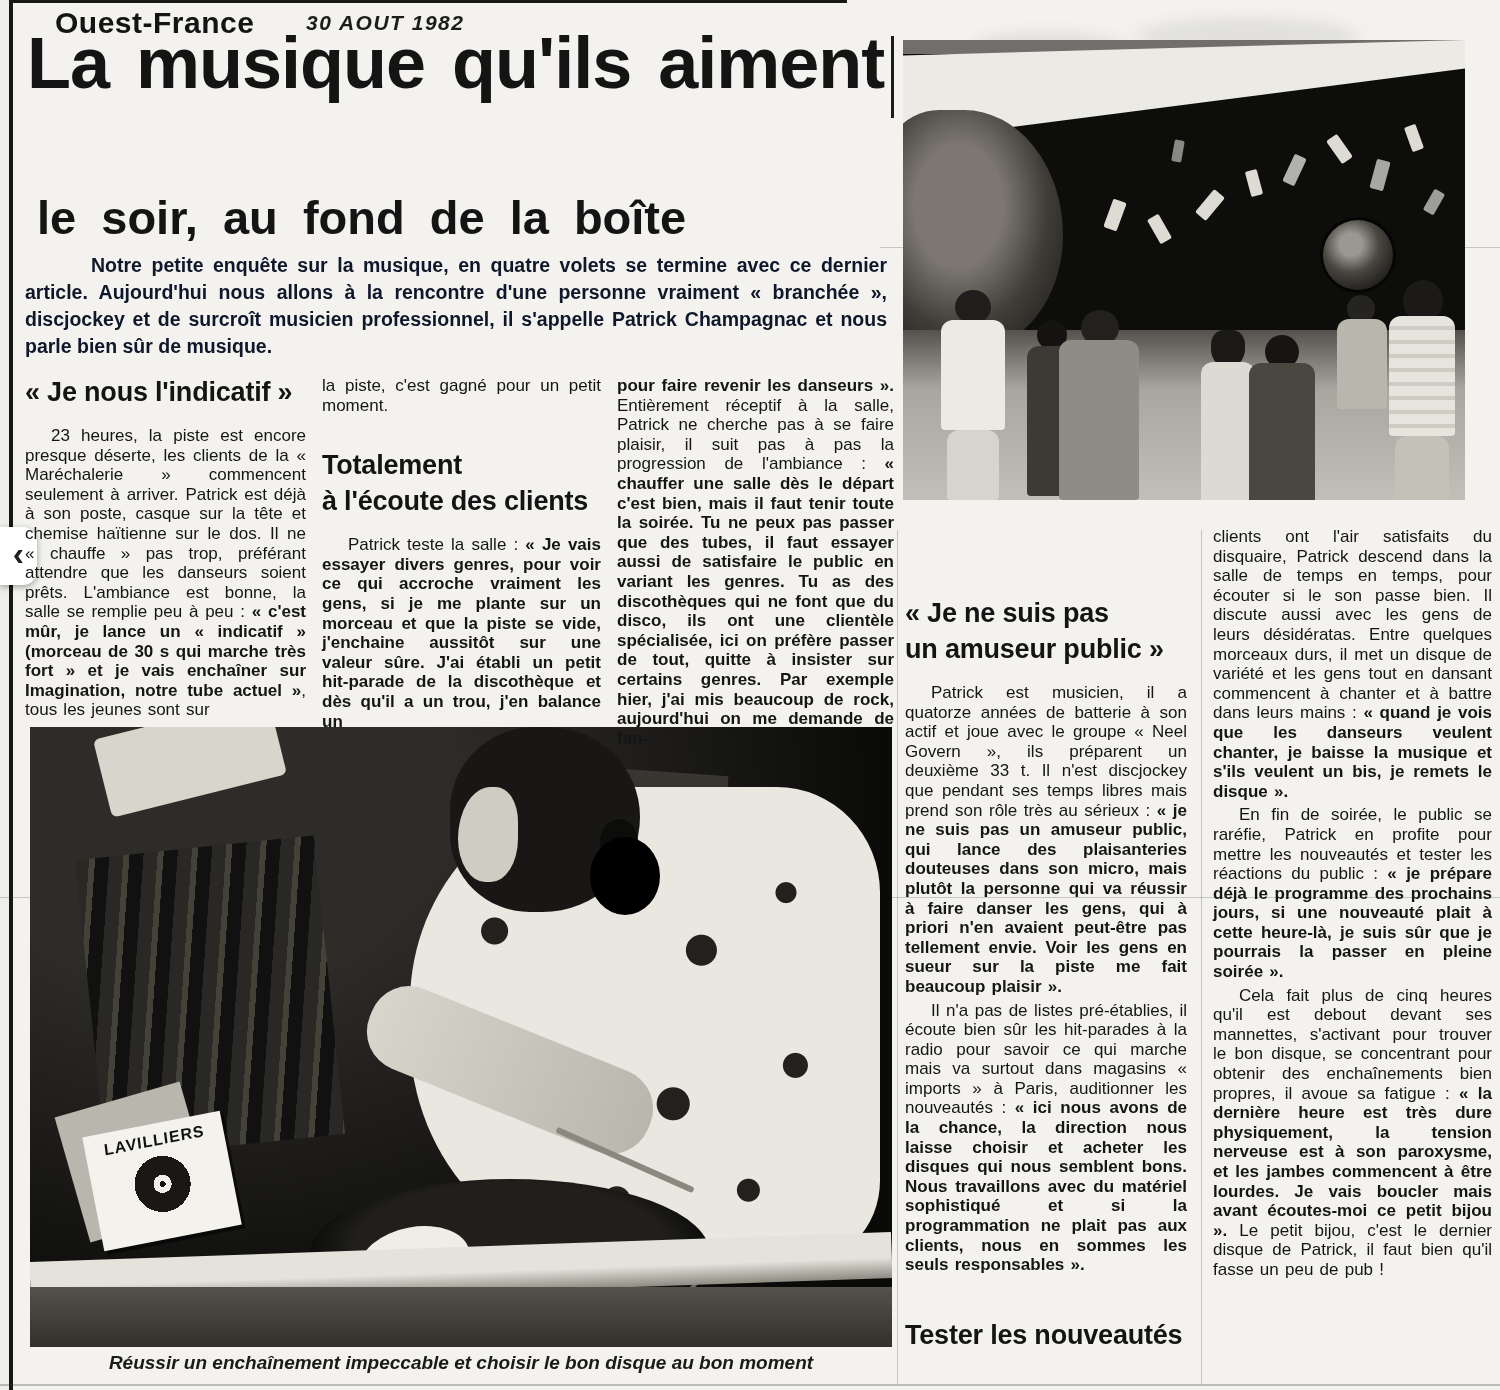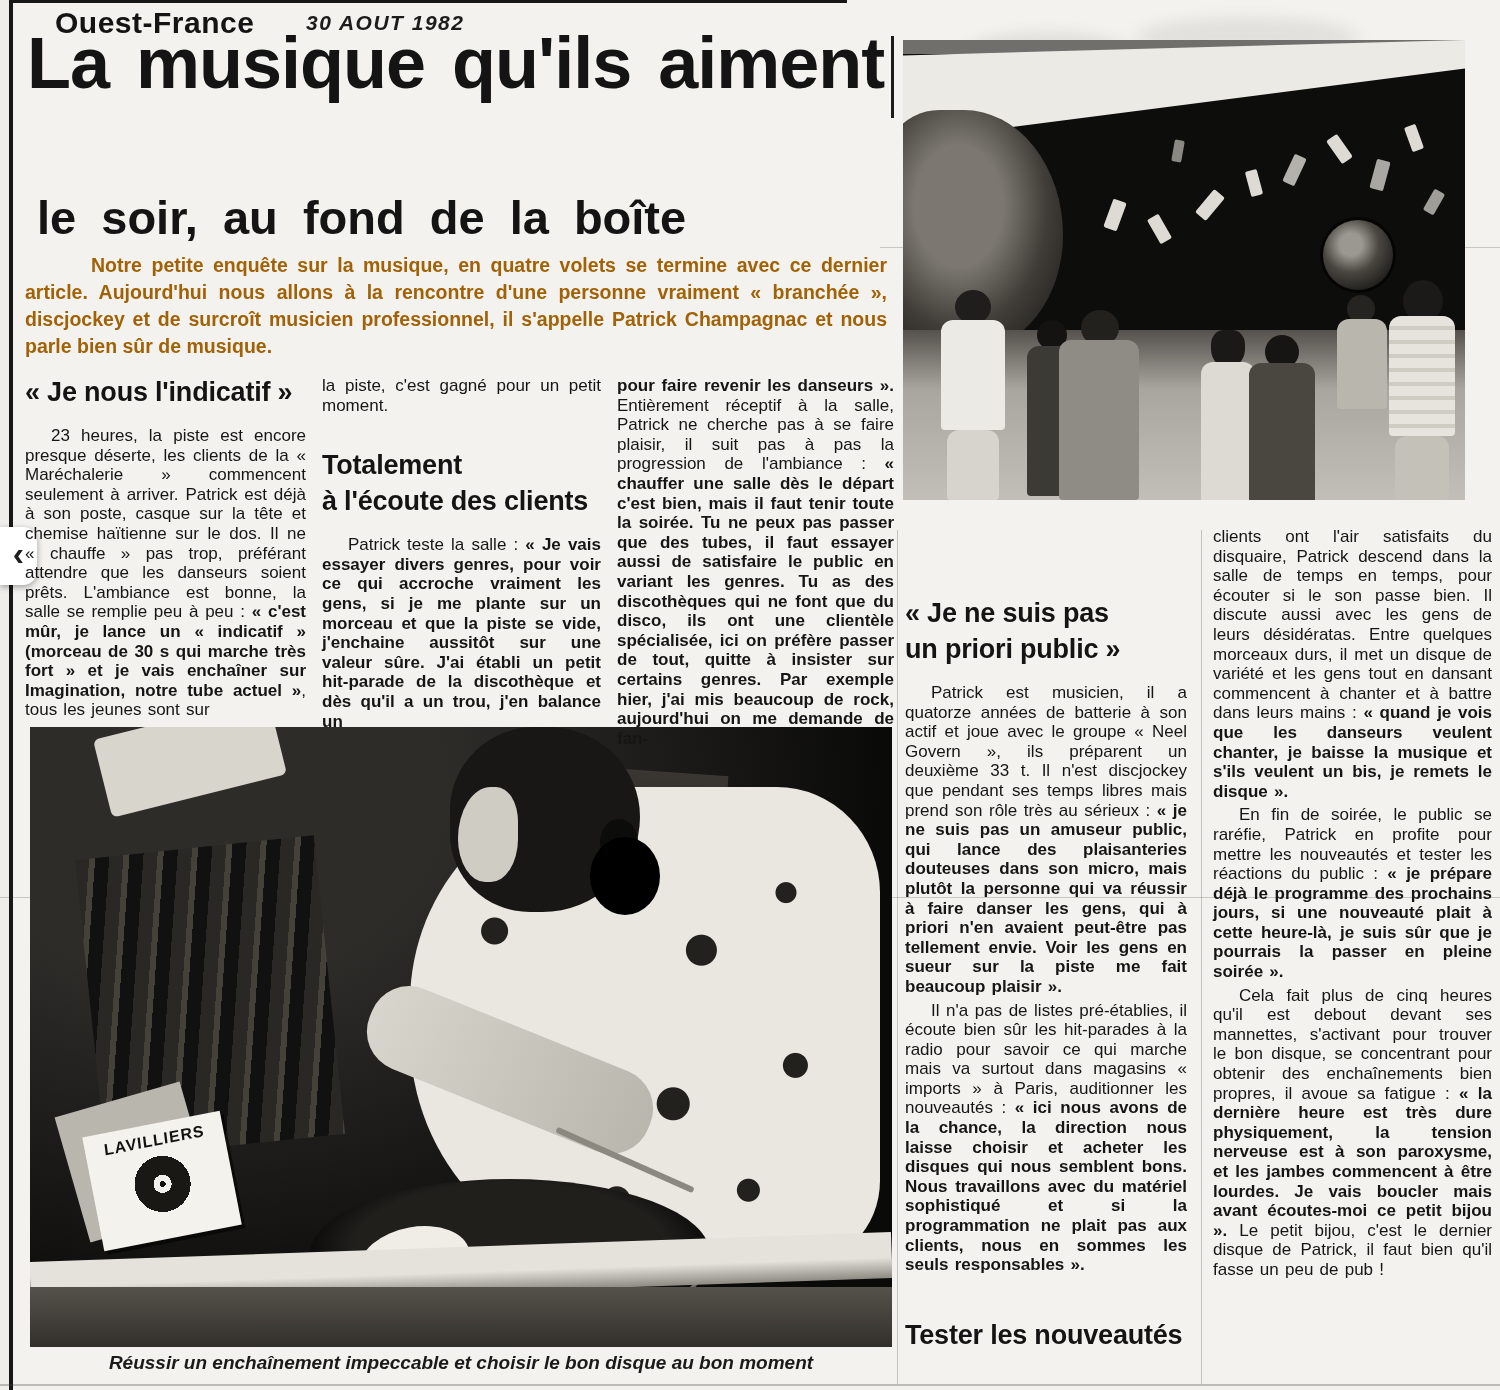--- a/index.html
+++ b/index.html
@@ -17,21 +17,21 @@
   .ghost{filter:blur(7px);opacity:.12;background:
      radial-gradient(ellipse 120px 26px at 18% 20%, #555 0 60%, transparent 70%),
      radial-gradient(ellipse 170px 30px at 55% 15%, #666 0 60%, transparent 70%),
      radial-gradient(ellipse 150px 26px at 40% 55%, #777 0 60%, transparent 70%),
      radial-gradient(ellipse 180px 28px at 70% 80%, #666 0 60%, transparent 70%);}
   
   .masthead{font-size:30px;font-weight:bold;letter-spacing:.5px;}
   .issue-date{font-size:21px;font-weight:bold;letter-spacing:1.5px;color:#1c1c1c;}
   .headline{font-size:72px;font-weight:bold;letter-spacing:-1px;word-spacing:8px;white-space:nowrap;}
   .subhead{font-size:47px;font-weight:bold;word-spacing:12px;white-space:nowrap;}
-  .lede{font-size:19.5px;line-height:27px;font-weight:bold;text-align:justify;color:#a16207;}
+  .lede{font-size:19.5px;line-height:27px;font-weight:bold;text-align:justify;color:#0f172a;}
   
   .body{font-size:17px;line-height:19.6px;text-align:justify;word-spacing:1.5px;color:#151515;margin:0 0 4px 0;}
   .indent{text-indent:26px;}
   .body b{font-weight:bold;}
   .sechead{font-size:27px;font-weight:bold;line-height:36px;margin:26px 0 16px 0;letter-spacing:-.2px;}
   .sechead.first{margin-top:0;}
   .col{position:absolute;}
   
   .prev-btn{left:0;top:527px;width:37px;height:58px;background:#fff;border:none;cursor:pointer;
             border-radius:0 14px 14px 0;box-shadow:0 2px 6px rgba(0,0,0,.35);
@@ -211,21 +211,21 @@
     <p class="body">la piste, c'est gagné pour un petit moment.</p>
     <h2 class="sechead" style="margin-top:32px;"><span>Totalement</span><br><span>à l'écoute des clients</span></h2>
     <p class="body indent"><span>Patrick teste la salle : </span><b>« Je vais essayer divers genres, pour voir ce qui accroche vraiment les gens, si je me plante sur un morceau et que la piste se vide, j'enchaine aussitôt sur une valeur sûre. J'ai établi un petit hit-parade de la discothèque et dès qu'il a un trou, j'en balance un</b></p>
   </div>
 
   <div class="col" style="left:617px;top:376px;width:277px;">
     <p class="body"><b>pour faire revenir les danseurs ».</b><span> Entièrement réceptif à la salle, Patrick ne cherche pas à se faire plaisir, il suit pas à pas la progression de l'ambiance : </span><b>« chauffer une salle dès le départ c'est bien, mais il faut tenir toute la soirée. Tu ne peux pas passer que des tubes, il faut essayer aussi de satisfaire le public en variant les genres. Tu as des discothèques qui ne font que du disco, ils ont une clientèle spécialisée, ici on préfère passer de tout, quitte à insister sur certains genres. Par exemple hier, j'ai mis beaucoup de rock, aujourd'hui on me demande de fan-</b></p>
   </div>
 
   <div class="col" style="left:905px;top:541px;width:282px;">
-    <h2 class="sechead" style="margin-top:54px;"><span>« Je ne suis pas</span><br><span>un priori public »</span></h2>
+    <h2 class="sechead" style="margin-top:54px;"><span>« Je ne suis pas</span><br><span>un amuseur public »</span></h2>
     <p class="body indent"><span>Patrick est musicien, il a quatorze années de batterie à son actif et joue avec le groupe « Neel Govern », ils préparent un deuxième 33 t. Il n'est discjockey que pendant ses temps libres mais prend son rôle très au sérieux : </span><b>« je ne suis pas un amuseur public, qui lance des plaisanteries douteuses dans son micro, mais plutôt la personne qui va réussir à faire danser les gens, qui à priori n'en avaient peut-être pas tellement envie. Voir les gens en sueur sur la piste me fait beaucoup plaisir ».</b></p>
     <p class="body indent"><span>Il n'a pas de listes pré-établies, il écoute bien sûr les hit-parades à la radio pour savoir ce qui marche mais va surtout dans magasins « imports » à Paris, auditionner les nouveautés : </span><b>« ici nous avons de la chance, la direction nous laisse choisir et acheter les disques qui nous semblent bons. Nous travaillons avec du matériel sophistiqué et si la programmation ne plait pas aux clients, nous en sommes les seuls responsables ».</b></p>
     <h2 class="sechead" style="margin-top:42px;"><span>Tester les nouveautés</span><br></h2>
 
   </div>
 
   <div class="col" style="left:1213px;top:527px;width:279px;">
     <p class="body"><span>clients ont l'air satisfaits du disquaire, Patrick descend dans la salle de temps en temps, pour écouter si le son passe bien. Il discute aussi avec les gens de leurs désidératas. Entre quelques morceaux durs, il met un disque de variété et les gens tout en dansant commencent à chanter et à battre dans leurs mains : </span><b>« quand je vois que les danseurs veulent chanter, je baisse la musique et s'ils veulent un bis, je remets le disque ».</b></p>
     <p class="body indent"><span>En fin de soirée, le public se raréfie, Patrick en profite pour mettre les nouveautés et tester les réactions du public : </span><b>« je prépare déjà le programme des prochains jours, si une nouveauté plait à cette heure-là, je suis sûr que je pourrais la passer en pleine soirée ».</b></p>
     <p class="body indent"><span>Cela fait plus de cinq heures qu'il est debout devant ses mannettes, s'activant pour trouver le bon disque, se concentrant pour obtenir des enchaînements bien propres, il avoue sa fatigue : </span><b>« la dernière heure est très dure physiquement, la tension nerveuse est à son paroxysme, et les jambes commencent à être lourdes. Je vais boucler mais avant écoutes-moi ce petit bijou ».</b><span> Le petit bijou, c'est le dernier disque de Patrick, il faut bien qu'il fasse un peu de pub !</span></p>

